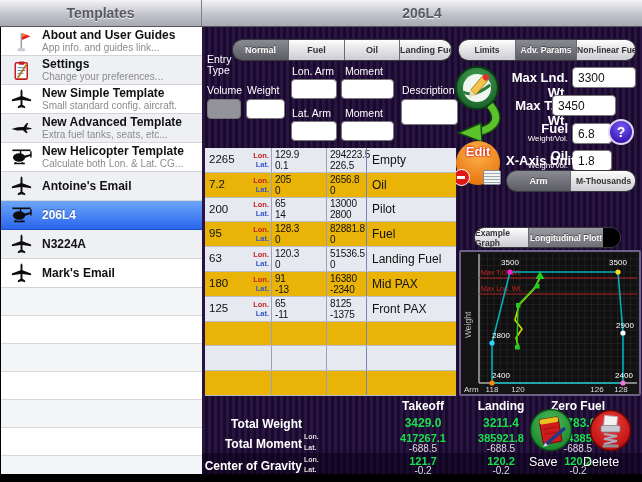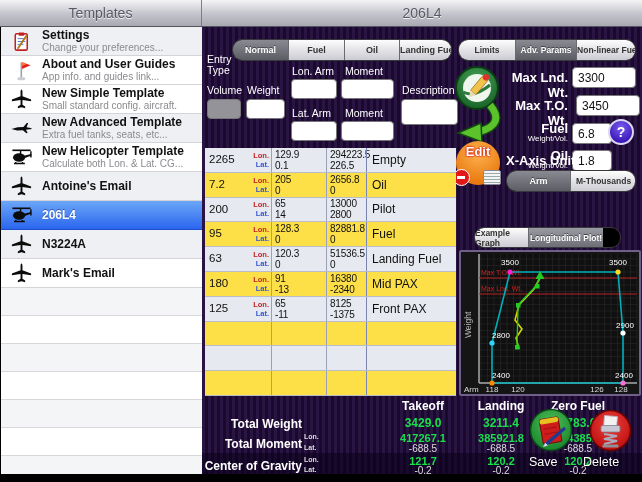--- a/index.html
+++ b/index.html
@@ -1,19 +1,19 @@
 <!DOCTYPE html>
 <html><head>
 <meta charset="utf-8">
 <style>
   html,body{margin:0;padding:0;background:#000;}
   .screen{position:relative;width:642px;height:482px;background:#000;font-family:"Liberation Sans",sans-serif;overflow:hidden;-webkit-font-smoothing:antialiased;}
   
   .topbar{position:absolute;left:0;top:0;width:642px;height:27px;background:linear-gradient(#f4f4f7,#c2c3cb 55%,#a8a9b2);border-bottom:1px solid #55555c;box-sizing:border-box;}
-  .tb-title{position:absolute;top:0;height:26px;line-height:26px;text-align:center;font-weight:normal;font-size:14px;color:#595a64;text-shadow:0 1px 0 rgba(255,255,255,.8);}
+  .tb-title{position:absolute;top:0;height:26px;line-height:26px;text-align:center;font-weight:bold;font-size:14px;color:#595a64;text-shadow:0 1px 0 rgba(255,255,255,.8);}
   .tb-left{left:0;width:202px;border-right:1px solid #7d7e87;box-sizing:border-box;}
   .tb-right{left:202px;width:440px;}
   
   .sidebar{position:absolute;left:1px;top:27px;width:201px;height:447px;background:#fff;}
   .srow{height:29px;border-bottom:1px solid #d4d4d8;display:flex;align-items:center;box-sizing:border-box;background:#fff;}
   .srow.alt{background:#eef0f3;}
   .srow.sel{background:linear-gradient(#6ca6f8,#2a66ee);border-bottom:1px solid #1d50c8;}
   .srow.sel .st{color:#fff;text-shadow:0 -1px 0 rgba(0,0,60,.4);}
   .sicon{width:27px;height:23px;margin-left:7px;flex:none;}
   .stxt{margin-left:7px;overflow:hidden;white-space:nowrap;}
@@ -35,21 +35,21 @@
   .seg .sg:first-child{border-left:none;}
   .seg .sg.on{background:linear-gradient(#8a8a93,#5c5c64);color:#fff;text-shadow:0 -1px 0 rgba(0,0,0,.5);}
   .seg .sg.mid{background:linear-gradient(#9a9aa2,#6e6e76);color:#fff;text-shadow:0 -1px 0 rgba(0,0,0,.5);}
   
   .ibox{position:absolute;background:#fff;border:1px solid #777;border-radius:4px;box-sizing:border-box;
         font-family:"Liberation Sans",sans-serif;font-size:12px;color:#111;padding:0 5px;}
   .ibox:disabled{background:#939399;}
   .gbox{background:#939399;}
   
   .wtable{position:absolute;left:3px;top:121px;width:251px;height:248px;background:#fff;overflow:hidden;}
-  .trow{display:flex;height:24.8px;border-bottom:1px solid #b9bdc9;box-sizing:border-box;background:#fde047;}
+  .trow{display:flex;height:24.8px;border-bottom:1px solid #b9bdc9;box-sizing:border-box;background:#eab308;}
   .trow.alt{background:#e7e9f0;}
   .tw{width:42px;font-size:11.5px;color:#111;padding:5px 0 4px 4px;box-sizing:border-box;}
   .tll{width:24px;display:flex;flex-direction:column;justify-content:center;align-items:flex-end;padding-right:2px;box-sizing:border-box;}
   .tll .lon{color:#c22222;font-size:7.5px;font-weight:bold;line-height:9px;}
   .tll .lat{color:#3355cc;font-size:7.5px;font-weight:bold;line-height:9px;}
   .tvals{display:flex;flex-direction:column;justify-content:center;border-left:1px solid #9aa0b8;box-sizing:border-box;padding-left:3px;}
   .ta{width:55px;}
   .tm{width:40px;}
   .tvals span{font-size:10px;color:#111;line-height:11px;letter-spacing:-0.2px;}
   .td{width:90px;border-left:1px solid #7a86b0;box-sizing:border-box;font-size:12px;color:#111;display:flex;align-items:center;padding-left:5px;}
@@ -119,36 +119,36 @@
 </svg>
 
 <div class="screen">
 
   <div class="topbar">
     <div class="tb-title tb-left">Templates</div>
     <div class="tb-title tb-right">206L4</div>
   </div>
 
   <div class="sidebar">
+    <div class="srow">
+      <svg class="sicon">
+          <use href="#sym-flag"></use>
+        </svg>
+      <div class="stxt">
+          <div class="st">About and User Guides</div>
+      <div class="ss">App info. and guides link...</div>
+        </div>
+    </div>
     <div class="srow alt">
       <svg class="sicon">
           <use href="#sym-clipboard"></use>
         </svg>
       <div class="stxt">
           <div class="st">Settings</div>
       <div class="ss">Change your preferences...</div>
-        </div>
-    </div>
-    <div class="srow">
-      <svg class="sicon">
-          <use href="#sym-flag"></use>
-        </svg>
-      <div class="stxt">
-          <div class="st">About and User Guides</div>
-      <div class="ss">App info. and guides link...</div>
         </div>
     </div>
     <div class="srow">
       <svg class="sicon">
           <use href="#sym-airplane"></use>
         </svg>
       <div class="stxt">
           <div class="st">New Simple Template</div>
       <div class="ss">Small standard config. aircraft.</div>
         </div>
@@ -258,21 +258,21 @@
         <circle cx="29" cy="11" r="3.2" fill="#e03030"></circle>
       </g>
       <path d="M42 42 C 52 54 50 64 30 69" stroke="#134a10" stroke-width="9.5" fill="none"></path>
       <path d="M42 42 C 52 54 50 64 30 69" stroke="#5cc22c" stroke-width="7" fill="none"></path>
       <polygon points="33,60 10,70 34,79" fill="#5cc22c" stroke="#134a10" stroke-width="1.5"></polygon>
     </svg>
 
     <div class="plabel" style="left:290px;top:43px;width:76px;">Max Lnd. Wt.</div>
     <input class="ibox" style="left: 370px; top: 40px; width: 64px; height: 21px;" value="3300">
     <div class="plabel" style="left:290px;top:71px;width:76px;">Max T.O. Wt.</div>
-    <input class="ibox" style="left: 374px; top: 68px; width: 64px; height: 21px;" value="3450">
+    <input class="ibox" style="left: 350px; top: 68px; width: 64px; height: 21px;" value="3450">
     <div class="plabel" style="left:290px;top:94px;width:76px;">Fuel</div>
     <div class="punit" style="left:290px;top:107px;width:76px;">Weight/Vol.</div>
     <input class="ibox" style="left: 370px; top: 96px; width: 40px; height: 21px;" value="6.8">
     <div class="plabel" style="left:290px;top:121px;width:76px;">Oil</div>
     <div class="punit" style="left:290px;top:134px;width:76px;">Weight/Vol.</div>
     <input class="ibox" style="left: 370px; top: 123px; width: 40px; height: 21px;" value="1.8">
     <div class="helpbtn" style="left:406px;top:92px;">?</div>
 
     <div class="editbtn" style="left:254px;top:114px;">
       <span class="etxt">Edit</span>

